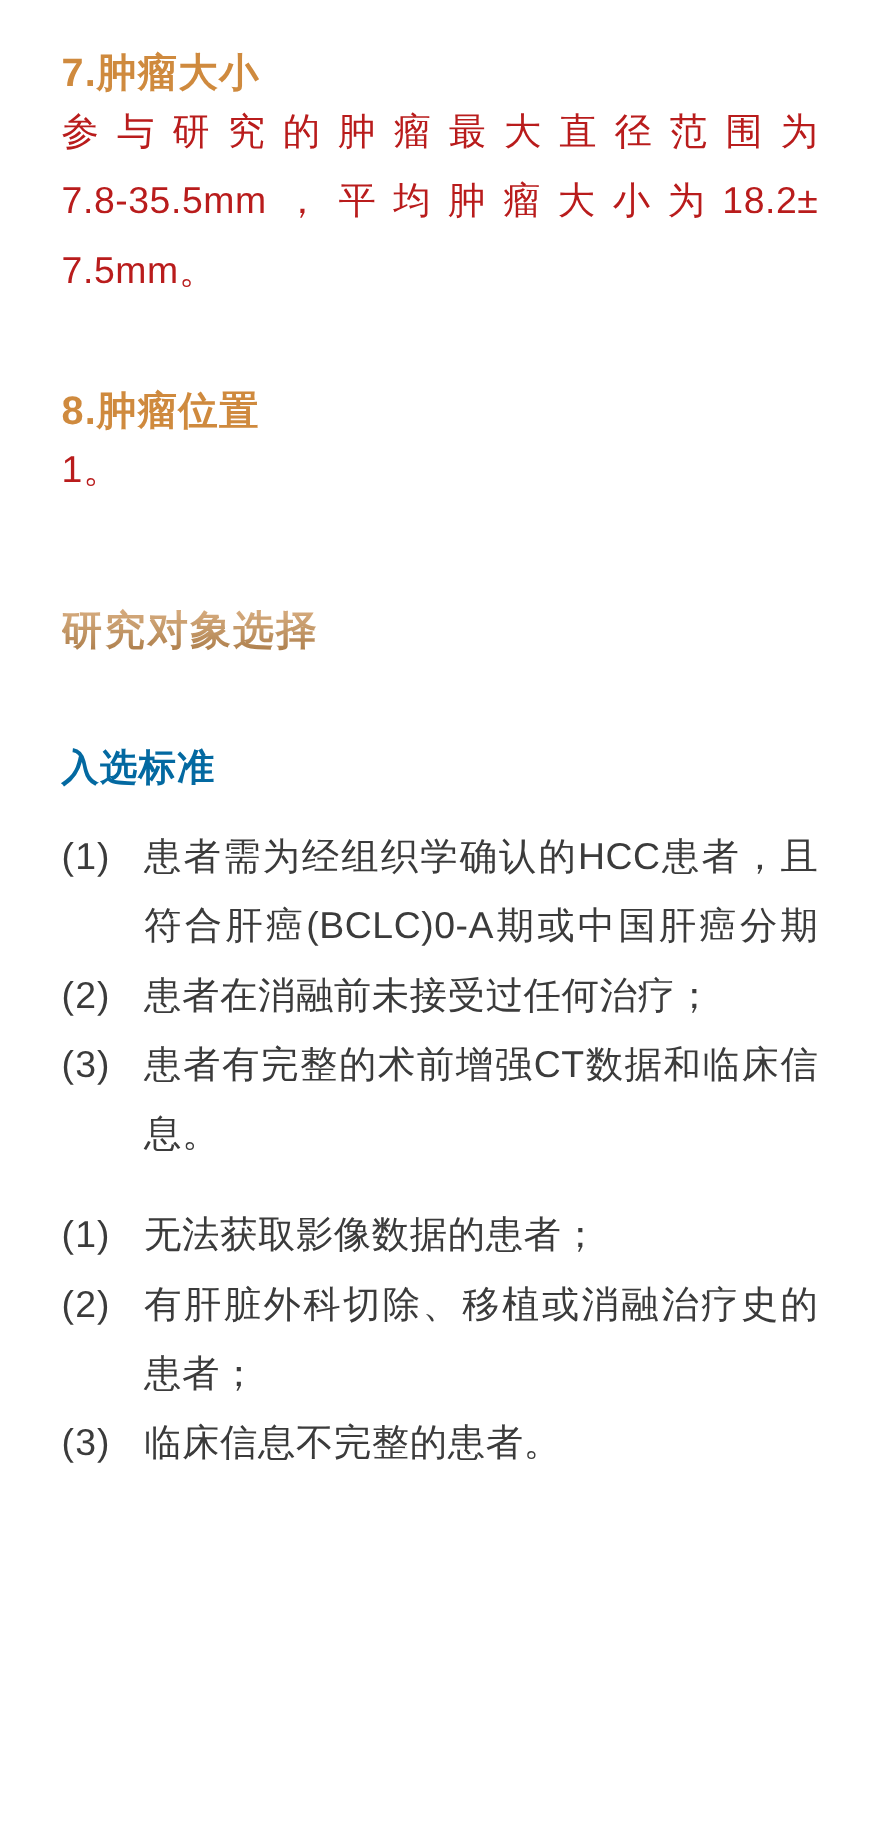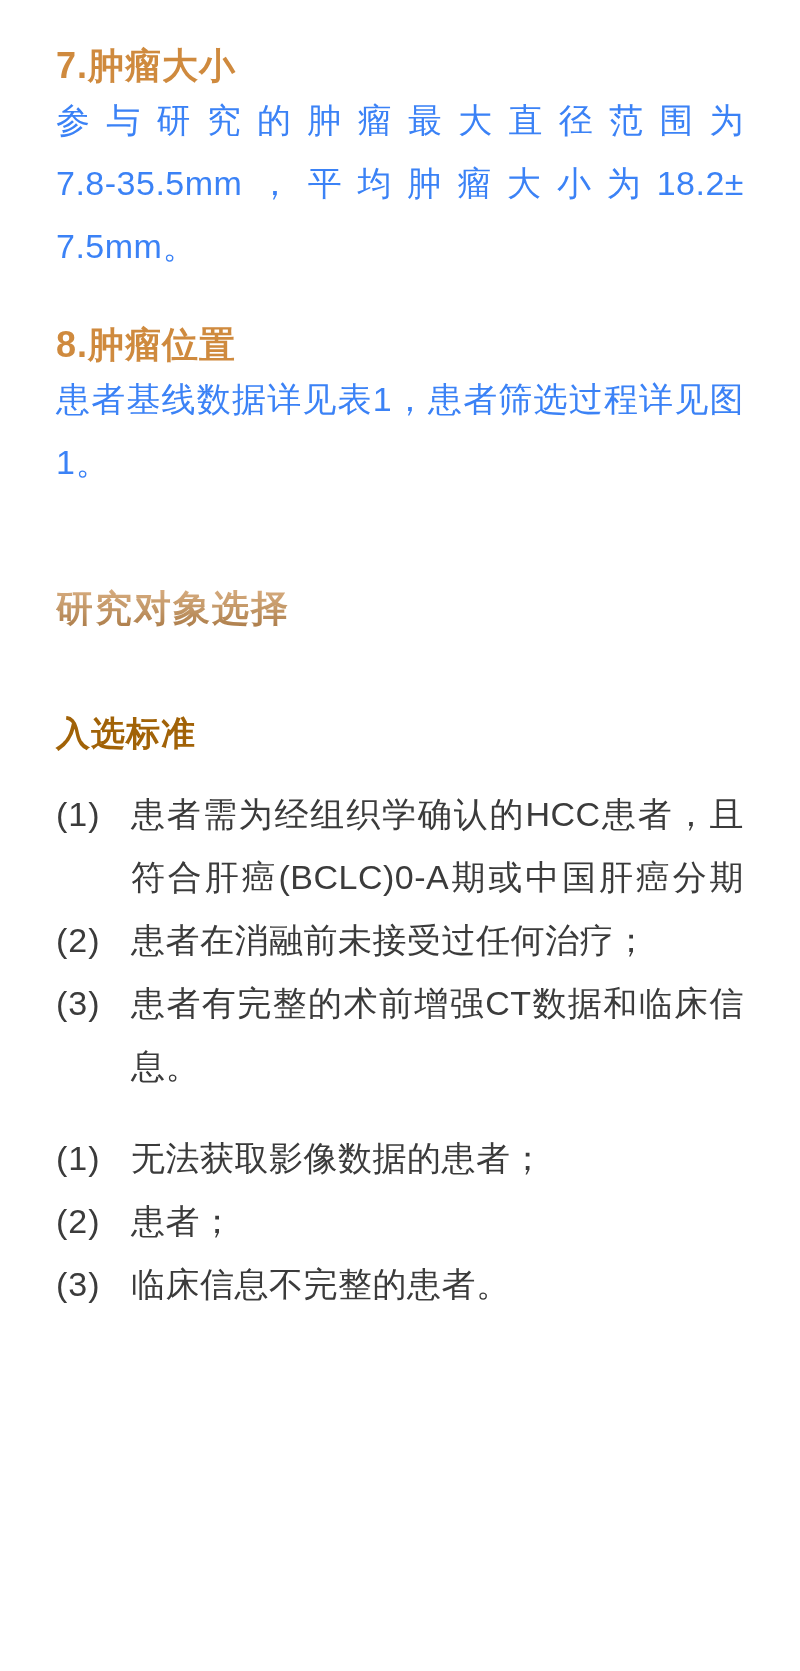--- a/index.html
+++ b/index.html
@@ -22,27 +22,27 @@
   }
   
   .h-num {
     margin: 0;
     font-size: 36px;
     font-weight: 700;
     line-height: 42px;
     color: #cf8a3e;
     letter-spacing: 1px;
   }
-  .mt-h8 { margin-top: 46px; }
+  .mt-h8 { margin-top: 74px; }
   
   .para {
     margin: 2px 0 0 0;
     font-size: 34px;
     font-weight: 400;
-    color: #3b82f6;
+    color: #b91c1c;
   }
   .line {
     line-height: 63px;
     min-height: 63px;
     letter-spacing: 0.5px;
   }
   .line.j {
     text-align: justify;
     text-align-last: justify;
     text-justify: inter-character;
@@ -68,21 +68,21 @@
       -webkit-text-fill-color: transparent;
       color: transparent;
     }
   }
   
   .subhead {
     margin: 0;
     font-size: 34px;
     font-weight: 700;
     line-height: 42px;
-    color: #a16207;
+    color: #0369a1;
     letter-spacing: 1px;
   }
   .mt-inc { margin-top: 73px; }
   .mt-exc { margin-top: 71px; }
   
   .list { margin-top: 29px; }
   .item {
     display: flex;
     align-items: flex-start;
     font-size: 34px;
@@ -104,21 +104,20 @@
 
   <h2 class="h-num">7.肿瘤大小</h2>
   <div class="para">
     <div class="line j">参与研究的肿瘤最大直径范围为</div>
     <div class="line j">7.8-35.5mm，平均肿瘤大小为18.2±</div>
     <div class="line">7.5mm。</div>
   </div>
 
   <h2 class="h-num mt-h8">8.肿瘤位置</h2>
   <div class="para">
-    <div class="line j">患者基线数据详见表1，患者筛选过程详见图</div>
     <div class="line">1。</div>
   </div>
 
   <div class="chapter-wrap">
     <span class="chapter">研究对象选择</span>
   </div>
 
   <h3 class="subhead mt-inc">入选标准</h3>
   <div class="list">
     <div class="item">
@@ -146,20 +145,21 @@
   <div class="list">
     <div class="item">
       <div class="num">(1)</div>
       <div class="itembody">
         <div class="line">无法获取影像数据的患者；</div>
       </div>
     </div>
     <div class="item">
       <div class="num">(2)</div>
       <div class="itembody">
+        <div class="line j">有肝脏外科切除、移植或消融治疗史的</div>
         <div class="line">患者；</div>
       </div>
     </div>
     <div class="item">
       <div class="num">(3)</div>
       <div class="itembody">
         <div class="line">临床信息不完整的患者。</div>
       </div>
     </div>
   </div>

